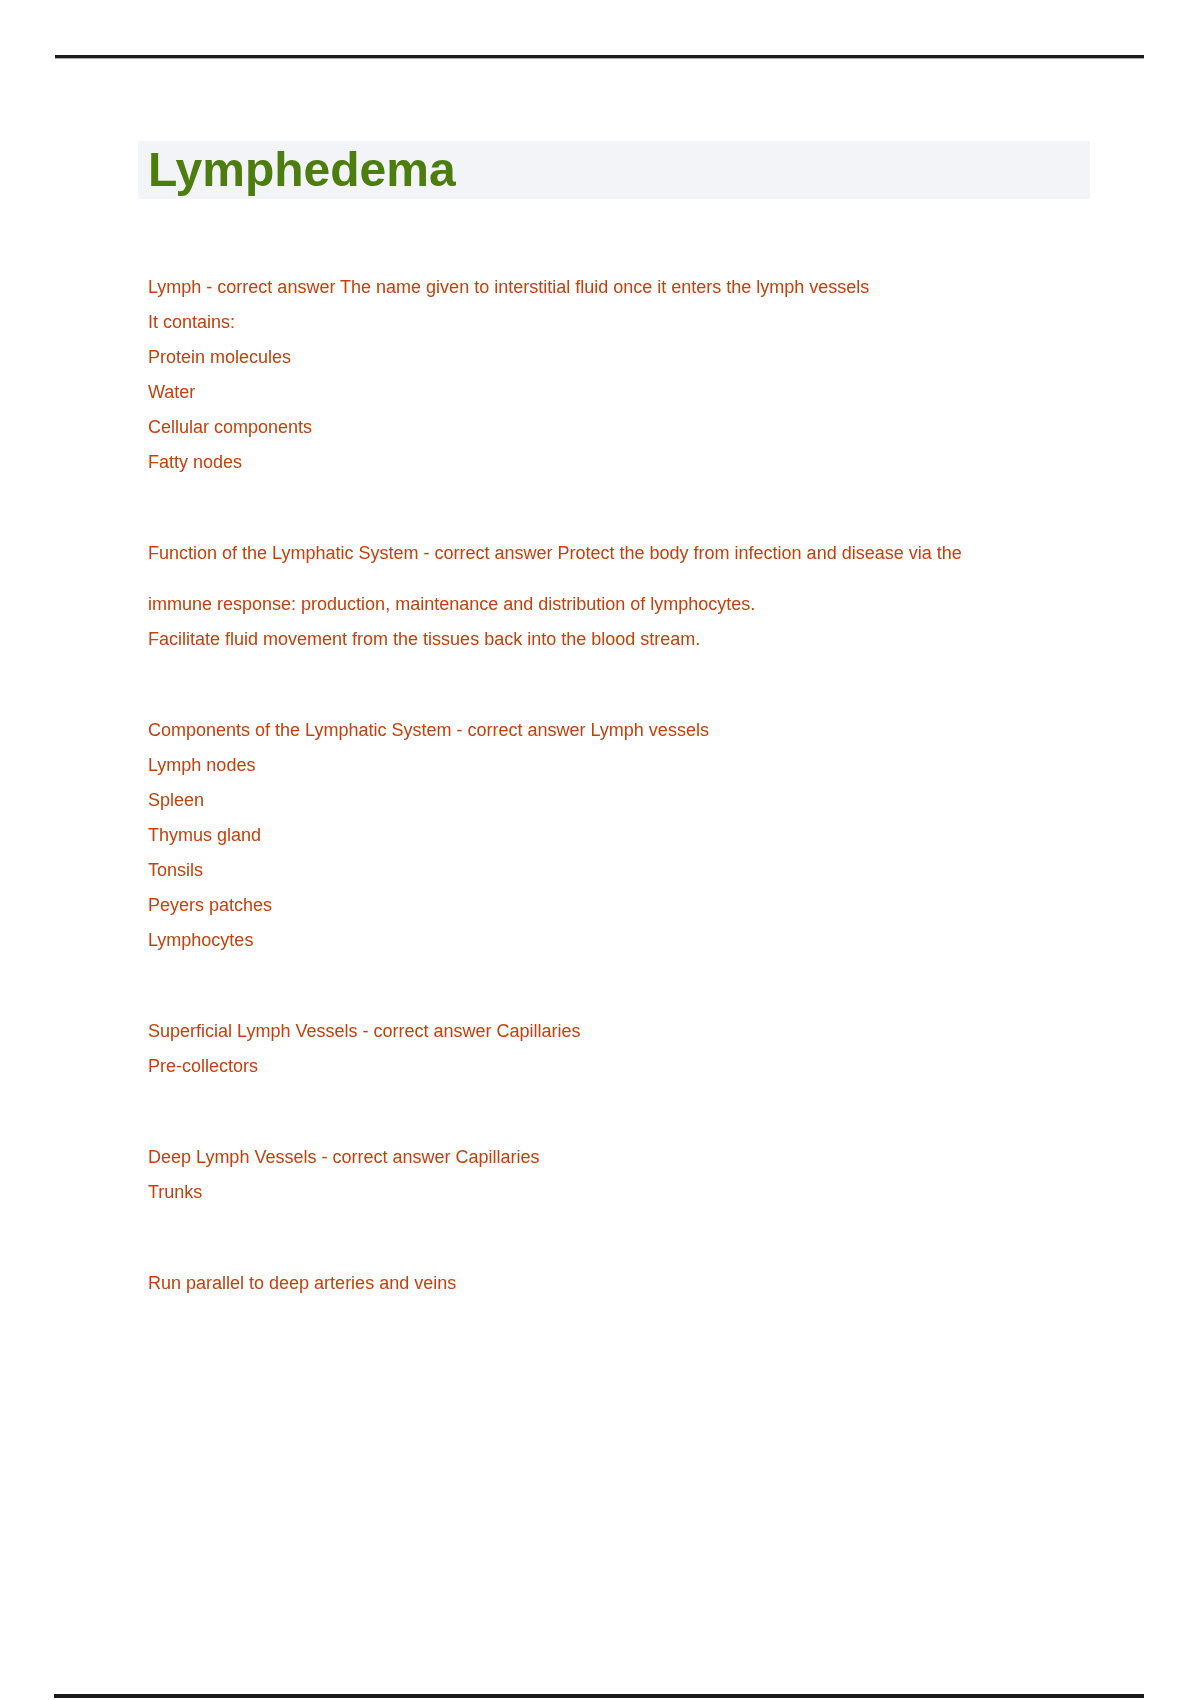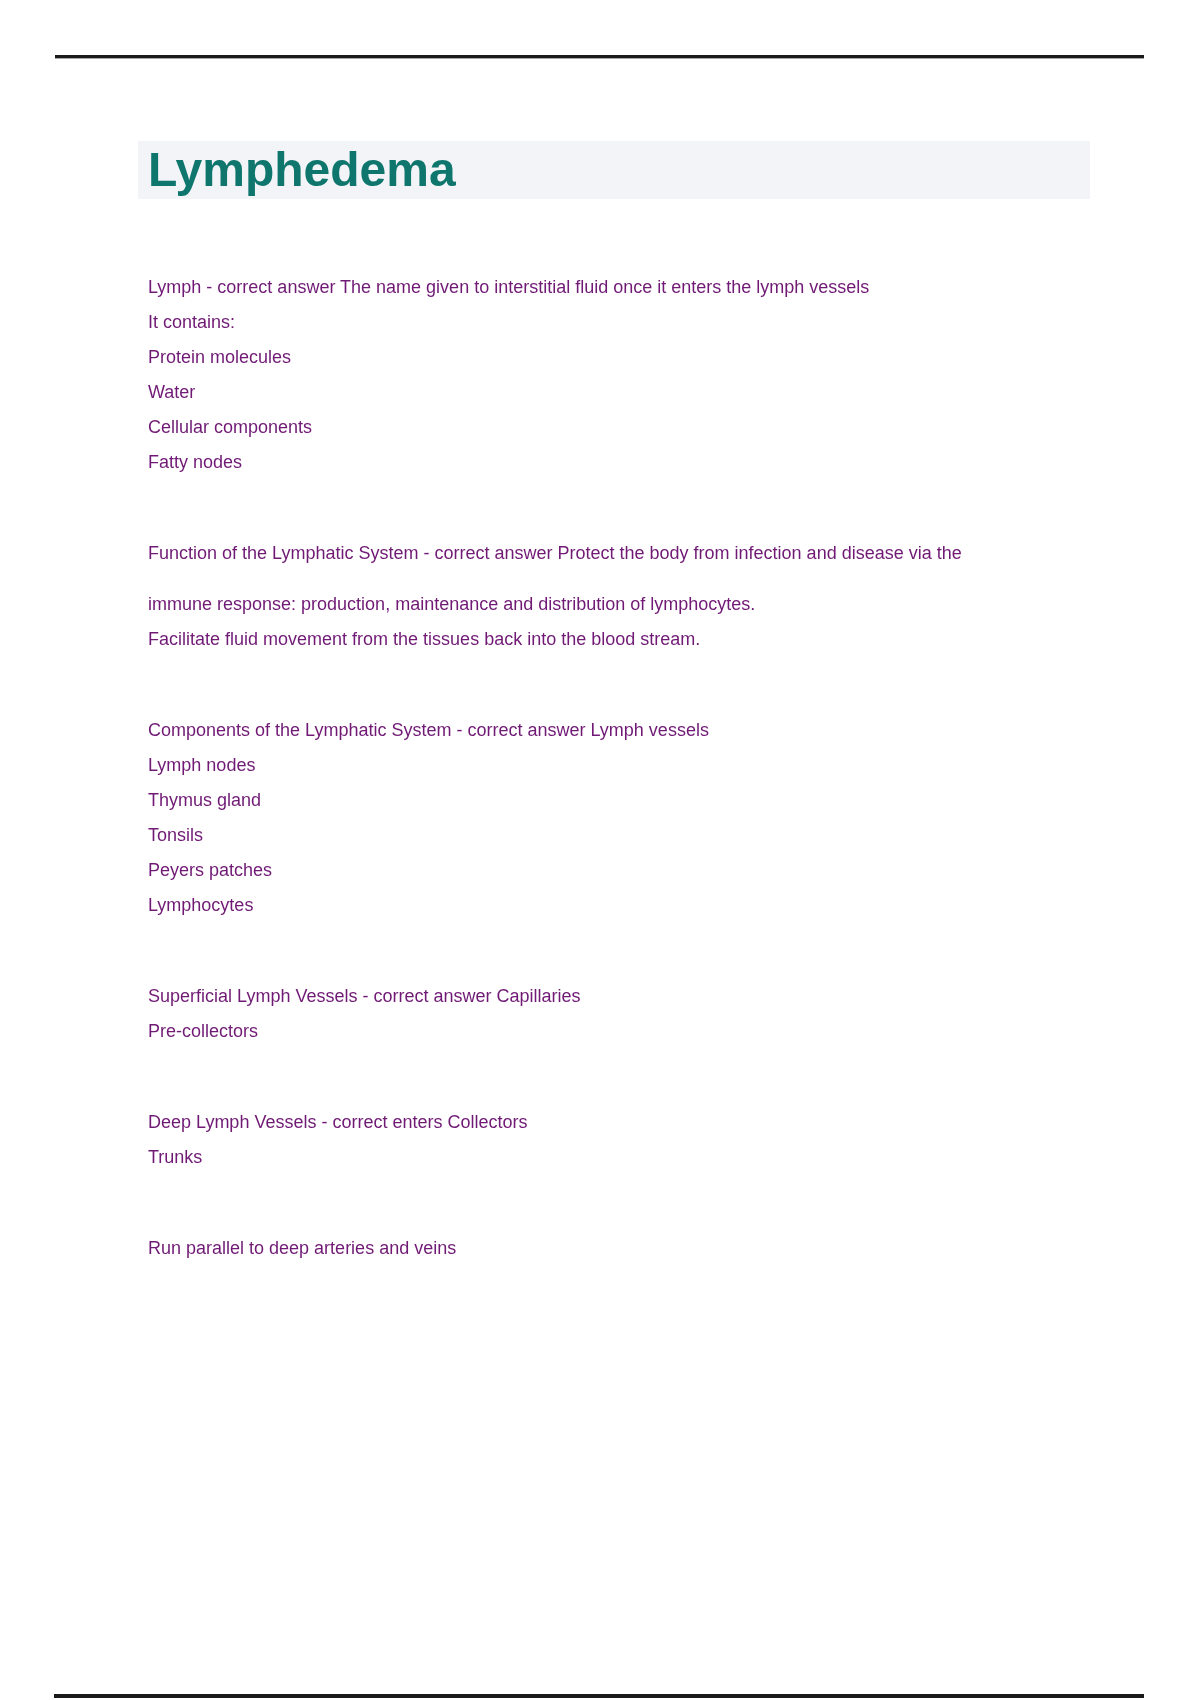--- a/index.html
+++ b/index.html
@@ -42,29 +42,29 @@
     display: flex;
     align-items: center;
   }
   .title-bar h1 {
     margin: 0;
     padding-left: 10px;
     font-size: 48px;
     font-weight: bold;
     line-height: 48px;
     letter-spacing: 0px;
-    color: #0f766e;
+    color: #4d7c0f;
     white-space: nowrap;
   }
   .content {
     position: absolute;
     left: 148px;
     top: 270px;
     width: 1000px;
-    color: #701a75;
+    color: #c2410c;
   }
   .content p {
     margin: 0;
     font-size: 18px;
     line-height: 35px;
     white-space: nowrap;
   }
   .content p + p {
   }
   .content p.cont {
@@ -90,26 +90,27 @@
     <p>It contains:</p>
     <p>Protein molecules</p>
     <p>Water</p>
     <p>Cellular components</p>
     <p>Fatty nodes</p>
     <p class="gap">Function of the Lymphatic System - correct answer Protect the body from infection and disease via the</p>
     <p class="cont">immune response: production, maintenance and distribution of lymphocytes.</p>
     <p>Facilitate fluid movement from the tissues back into the blood stream.</p>
     <p class="gap">Components of the Lymphatic System - correct answer Lymph vessels</p>
     <p>Lymph nodes</p>
+    <p>Spleen</p>
     <p>Thymus gland</p>
     <p>Tonsils</p>
     <p>Peyers patches</p>
     <p>Lymphocytes</p>
     <p class="gap">Superficial Lymph Vessels - correct answer Capillaries</p>
     <p>Pre-collectors</p>
-    <p class="gap">Deep Lymph Vessels - correct enters Collectors</p>
+    <p class="gap">Deep Lymph Vessels - correct answer Capillaries</p>
     <p>Trunks</p>
     <p class="gap">Run parallel to deep arteries and veins</p>
   </div>
 
   <div class="rule rule-bottom"></div>
 
 </div>
 
 </body></html>

